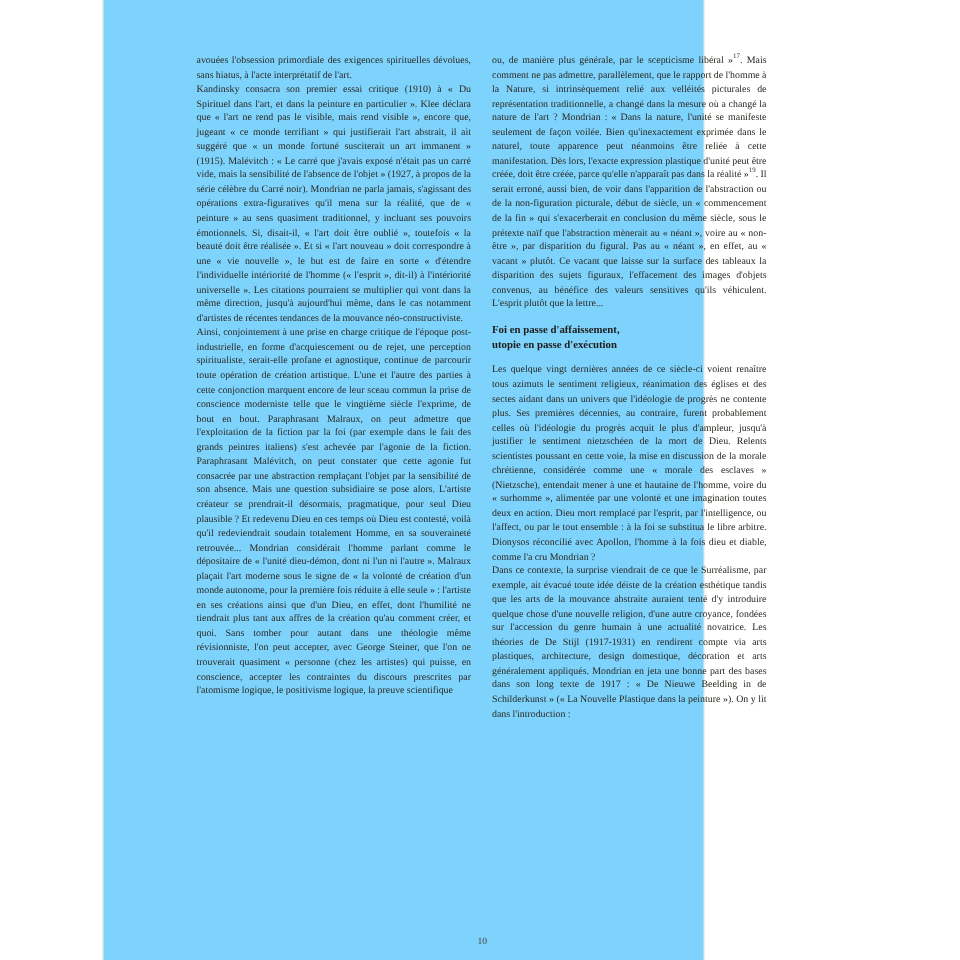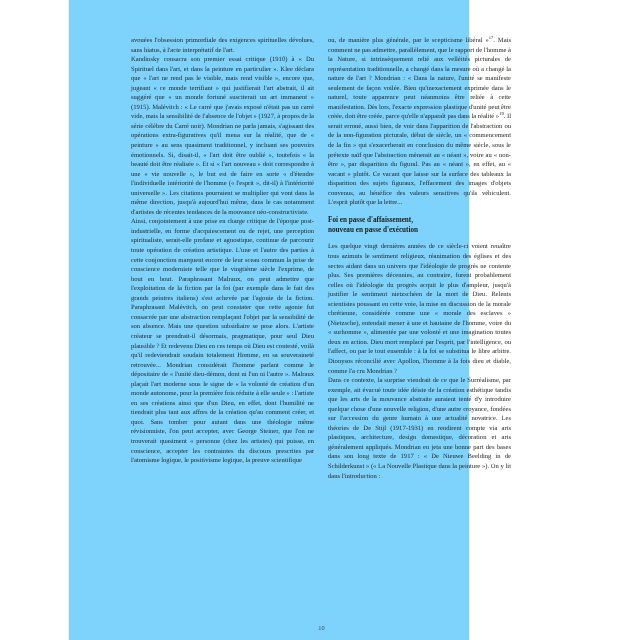--- a/index.html
+++ b/index.html
@@ -107,21 +107,21 @@
       <div class="column">
         <p class="para">avouées l'obsession primordiale des exigences spirituelles dévolues, sans hiatus, à l'acte interprétatif de l'art.</p>
         <p class="para">Kandinsky consacra son premier essai critique (1910) à « Du Spirituel dans l'art, et dans la peinture en particulier ». Klee déclara que « l'art ne rend pas le visible, mais rend visible », encore que, jugeant « ce monde terrifiant » qui justifierait l'art abstrait, il ait suggéré que « un monde fortuné susciterait un art immanent » (1915). Malévitch : « Le carré que j'avais exposé n'était pas un carré vide, mais la sensibilité de l'absence de l'objet » (1927, à propos de la série célèbre du Carré noir). Mondrian ne parla jamais, s'agissant des opérations extra-figuratives qu'il mena sur la réalité, que de « peinture » au sens quasiment traditionnel, y incluant ses pouvoirs émotionnels. Si, disait-il, « l'art doit être oublié », toutefois « la beauté doit être réalisée ». Et si « l'art nouveau » doit correspondre à une « vie nouvelle », le but est de faire en sorte « d'étendre l'individuelle intériorité de l'homme (« l'esprit », dit-il) à l'intériorité universelle ». Les citations pourraient se multiplier qui vont dans la même direction, jusqu'à aujourd'hui même, dans le cas notamment d'artistes de récentes tendances de la mouvance néo-constructiviste.</p>
         <p class="para">Ainsi, conjointement à une prise en charge critique de l'époque post-industrielle, en forme d'acquiescement ou de rejet, une perception spiritualiste, serait-elle profane et agnostique, continue de parcourir toute opération de création artistique. L'une et l'autre des parties à cette conjonction marquent encore de leur sceau commun la prise de conscience moderniste telle que le vingtième siècle l'exprime, de bout en bout. Paraphrasant Malraux, on peut admettre que l'exploitation de la fiction par la foi (par exemple dans le fait des grands peintres italiens) s'est achevée par l'agonie de la fiction. Paraphrasant Malévitch, on peut constater que cette agonie fut consacrée par une abstraction remplaçant l'objet par la sensibilité de son absence. Mais une question subsidiaire se pose alors. L'artiste créateur se prendrait-il désormais, pragmatique, pour seul Dieu plausible ? Et redevenu Dieu en ces temps où Dieu est contesté, voilà qu'il redeviendrait soudain totalement Homme, en sa souveraineté retrouvée... Mondrian considérait l'homme parlant comme le dépositaire de « l'unité dieu-démon, dont ni l'un ni l'autre ». Malraux plaçait l'art moderne sous le signe de « la volonté de création d'un monde autonome, pour la première fois réduite à elle seule » : l'artiste en ses créations ainsi que d'un Dieu, en effet, dont l'humilité ne tiendrait plus tant aux affres de la création qu'au comment créer, et quoi. Sans tomber pour autant dans une théologie même révisionniste, l'on peut accepter, avec George Steiner, que l'on ne trouverait quasiment « personne (chez les artistes) qui puisse, en conscience, accepter les contraintes du discours prescrites par l'atomisme logique, le positivisme logique, la preuve scientifique</p>
       </div>
 
       <div class="column">
         <p class="para"><span>ou, de manière plus générale, par le scepticisme libéral »</span><sup class="note">17</sup><span>. Mais comment ne pas admettre, parallèlement, que le rapport de l'homme à la Nature, si intrinsèquement relié aux velléités picturales de représentation traditionnelle, a changé dans la mesure où a changé la nature de l'art ? Mondrian : « Dans la nature, l'unité se manifeste seulement de façon voilée. Bien qu'inexactement exprimée dans le naturel, toute apparence peut néanmoins être reliée à cette manifestation. Dès lors, l'exacte expression plastique d'unité peut être créée, doit être créée, parce qu'elle n'apparaît pas dans la réalité »</span><sup class="note">19</sup><span>. Il serait erroné, aussi bien, de voir dans l'apparition de l'abstraction ou de la non-figuration picturale, début de siècle, un « commencement de la fin » qui s'exacerberait en conclusion du même siècle, sous le prétexte naïf que l'abstraction mènerait au « néant », voire au « non-être », par disparition du figural. Pas au « néant », en effet, au « vacant » plutôt. Ce vacant que laisse sur la surface des tableaux la disparition des sujets figuraux, l'effacement des images d'objets convenus, au bénéfice des valeurs sensitives qu'ils véhiculent. L'esprit plutôt que la lettre...</span></p>
 
         <div class="spacer-before-heading"></div>
-        <h2 class="sec-heading"><span>Foi en passe d'affaissement,</span><br><span>nouveau en passe d'exécution</span></h2>
+        <h2 class="sec-heading"><span>Foi en passe d'affaissement,</span><br><span>utopie en passe d'exécution</span></h2>
         <div class="spacer-after-heading"></div>
 
         <p class="para">Les quelque vingt dernières années de ce siècle-ci voient renaître tous azimuts le sentiment religieux, réanimation des églises et des sectes aidant dans un univers que l'idéologie de progrès ne contente plus. Ses premières décennies, au contraire, furent probablement celles où l'idéologie du progrès acquit le plus d'ampleur, jusqu'à justifier le sentiment nietzschéen de la mort de Dieu. Relents scientistes poussant en cette voie, la mise en discussion de la morale chrétienne, considérée comme une « morale des esclaves » (Nietzsche), entendait mener à une et hautaine de l'homme, voire du « surhomme », alimentée par une volonté et une imagination toutes deux en action. Dieu mort remplacé par l'esprit, par l'intelligence, ou l'affect, ou par le tout ensemble : à la foi se substitua le libre arbitre. Dionysos réconcilié avec Apollon, l'homme à la fois dieu et diable, comme l'a cru Mondrian ?</p>
         <p class="para">Dans ce contexte, la surprise viendrait de ce que le Surréalisme, par exemple, ait évacué toute idée déiste de la création esthétique tandis que les arts de la mouvance abstraite auraient tenté d'y introduire quelque chose d'une nouvelle religion, d'une autre croyance, fondées sur l'accession du genre humain à une actualité novatrice. Les théories de De Stijl (1917-1931) en rendirent compte via arts plastiques, architecture, design domestique, décoration et arts généralement appliqués. Mondrian en jeta une bonne part des bases dans son long texte de 1917 : « De Nieuwe Beelding in de Schilderkunst » (« La Nouvelle Plastique dans la peinture »). On y lit dans l'introduction :</p>
       </div>
 
     </div>
 
     <div id="folio">10</div>
   </div>

